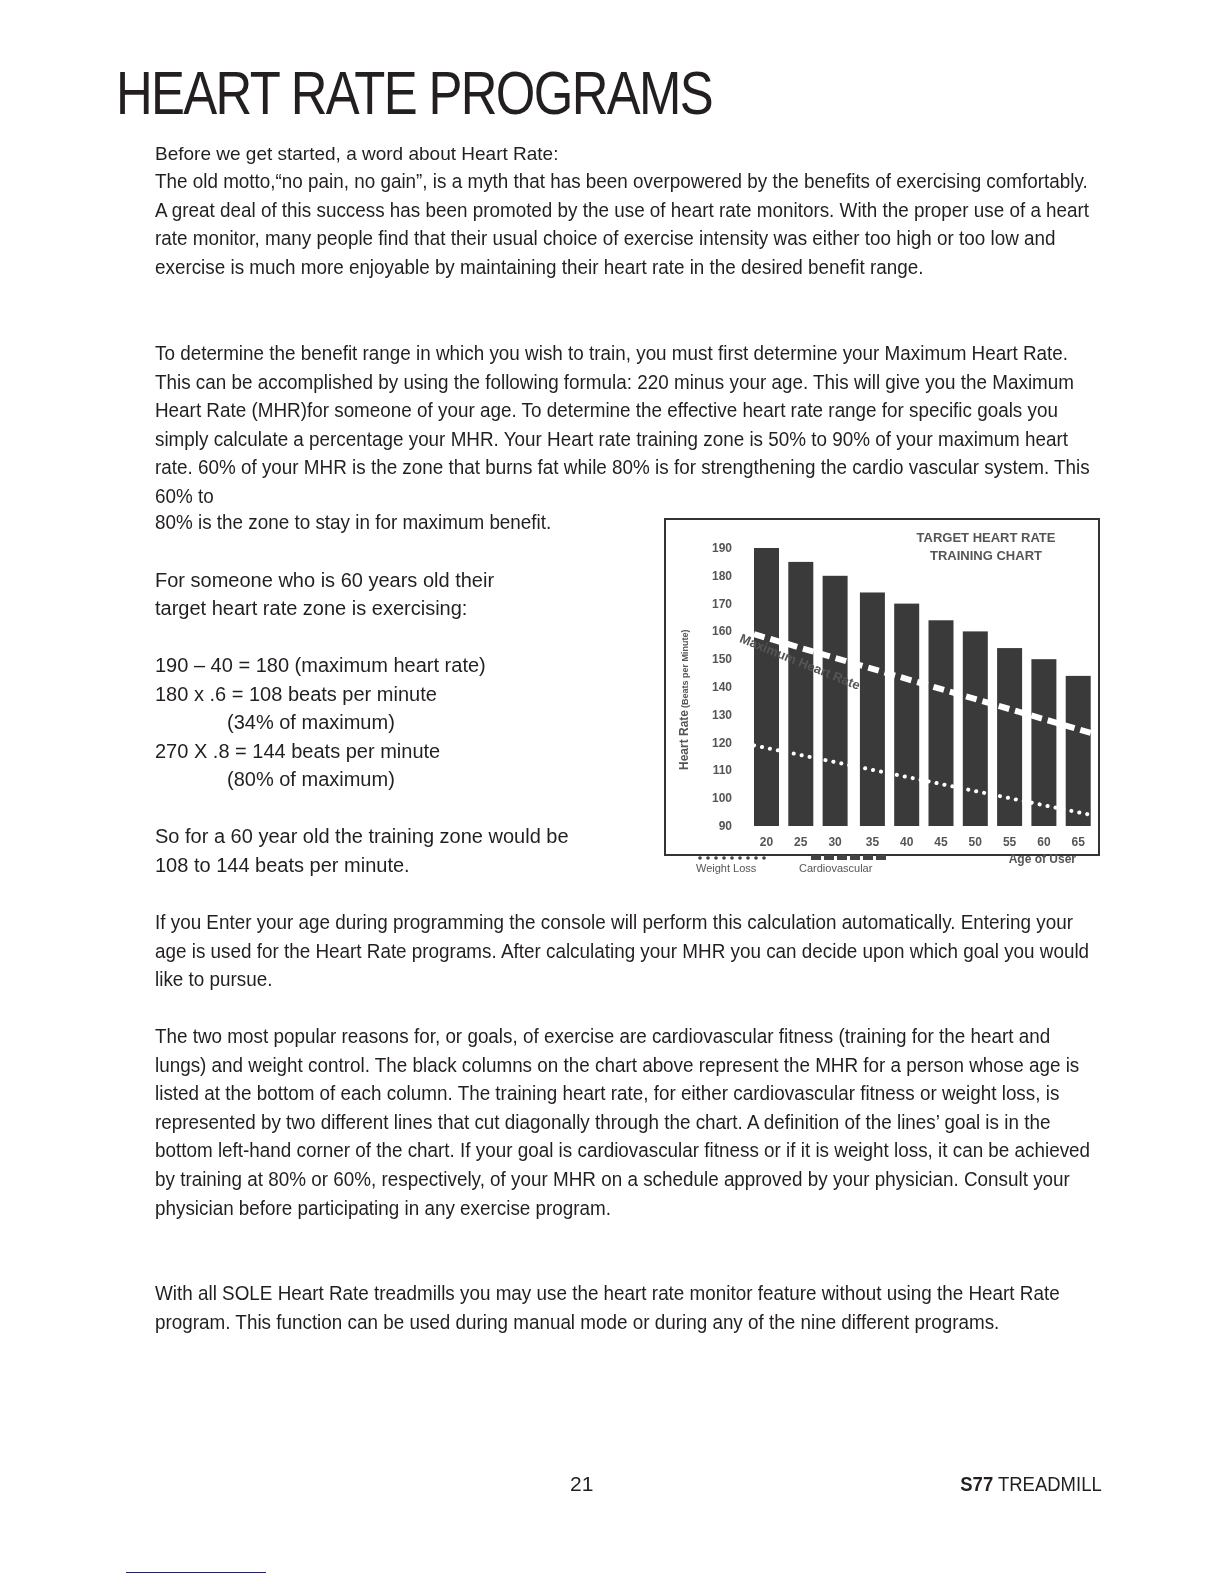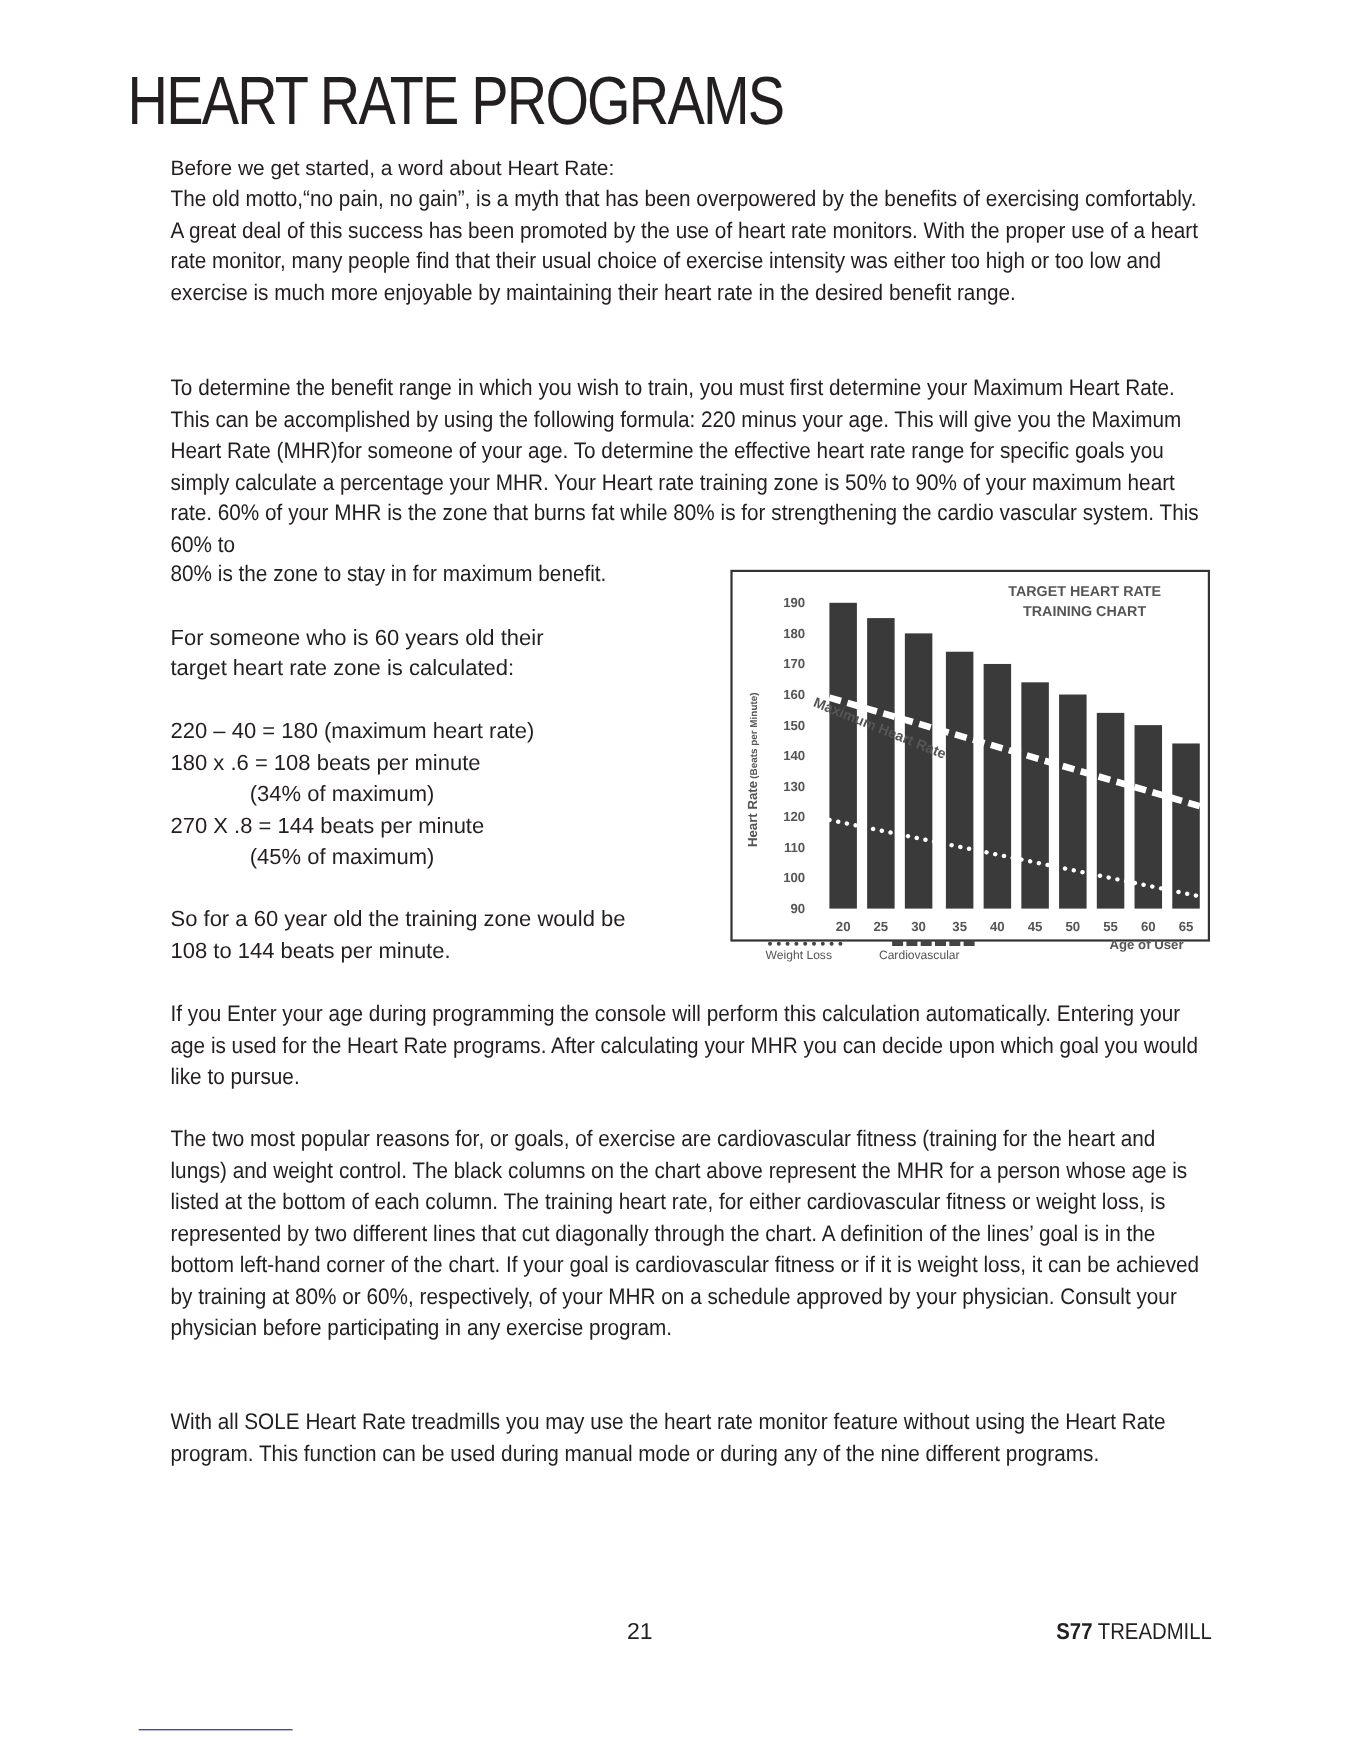--- a/index.html
+++ b/index.html
@@ -27,26 +27,26 @@
 
 <h1 class="title">HEART RATE PROGRAMS</h1>
 <p class="subhead">Before we get started, a word about Heart Rate:</p>
 
 <p class="para p1">The old motto,“no pain, no gain”, is a myth that has been overpowered by the benefits of exercising comfortably. A great deal of this success has been promoted by the use of heart rate monitors. With the proper use of a heart rate monitor, many people find that their usual choice of exercise intensity was either too high or too low and exercise is much more enjoyable by maintaining their heart rate in the desired benefit range.</p>
 <p class="para p2">To determine the benefit range in which you wish to train, you must first determine your Maximum Heart Rate. This can be accomplished by using the following formula: 220 minus your age. This will give you the Maximum Heart Rate (MHR)for someone of your age. To determine the effective heart rate range for specific goals you simply calculate a percentage your MHR. Your Heart rate training zone is 50% to 90% of your maximum heart rate. 60% of your MHR is the zone that burns fat while 80% is for strengthening the cardio vascular system. This 60% to</p>
 <p class="p2-last">80% is the zone to stay in for maximum benefit.</p>
 
 <div>
   <p class="calc" style="top:566px">For someone who is 60 years old their</p>
-  <p class="calc" style="top:594px">target heart rate zone is calculated:</p>
-  <p class="calc" style="top:651px">220 – 40 = 180 (maximum heart rate)</p>
+  <p class="calc" style="top:594px">target heart rate zone is exercising:</p>
+  <p class="calc" style="top:651px">190 – 40 = 180 (maximum heart rate)</p>
   <p class="calc" style="top:680px">180 x .6 = 108 beats per minute</p>
   <p class="calc" style="top:708px; left:227px">(34% of maximum)</p>
   <p class="calc" style="top:737px">270 X .8 = 144 beats per minute</p>
-  <p class="calc" style="top:765px; left:227px">(45% of maximum)</p>
+  <p class="calc" style="top:765px; left:227px">(80% of maximum)</p>
   <p class="calc" style="top:822px">So for a 60 year old the training zone would be</p>
   <p class="calc" style="top:851px">108 to 144 beats per minute.</p>
 </div>
 
 <div class="chart">
   <svg width="436" height="366" viewBox="0 0 436 366" id="chart-svg">
     <text x="320" y="22" text-anchor="middle" font-family="Liberation Sans, sans-serif" font-size="13" font-weight="bold" fill="#555">TARGET HEART RATE</text>
     <text x="320" y="40" text-anchor="middle" font-family="Liberation Sans, sans-serif" font-size="13" font-weight="bold" fill="#555">TRAINING CHART</text>
     <g transform="translate(22,250) rotate(-90)">
       <text x="0" y="0" font-family="Liberation Sans, sans-serif" font-size="12" font-weight="bold" fill="#555">Heart Rate</text>

